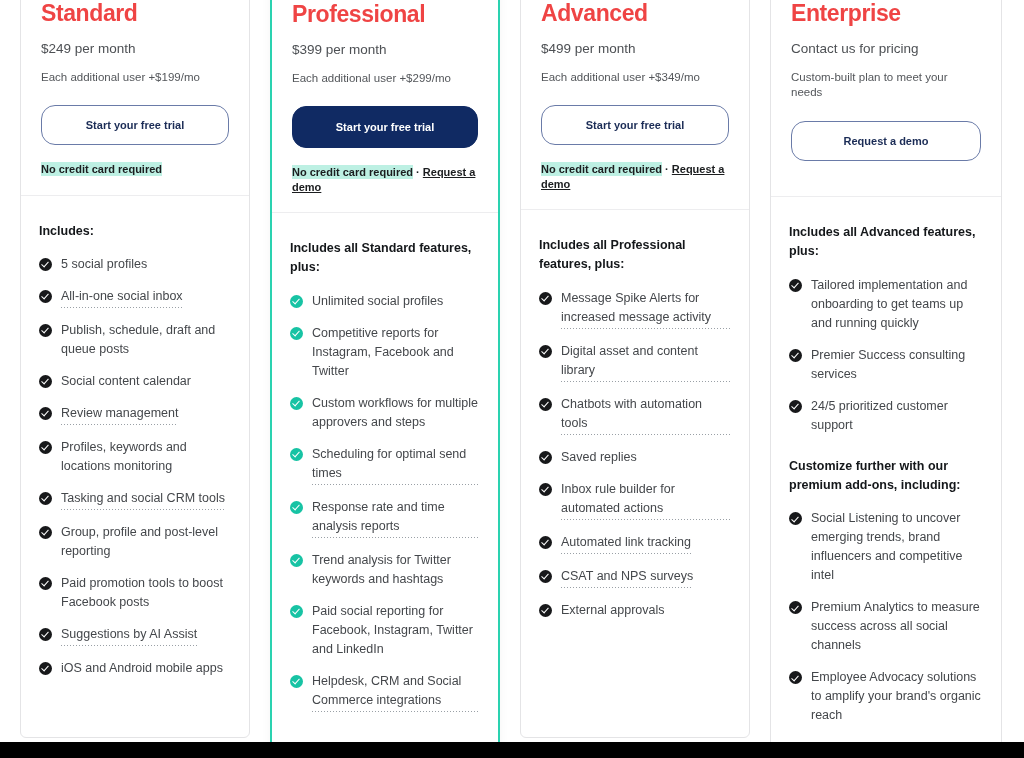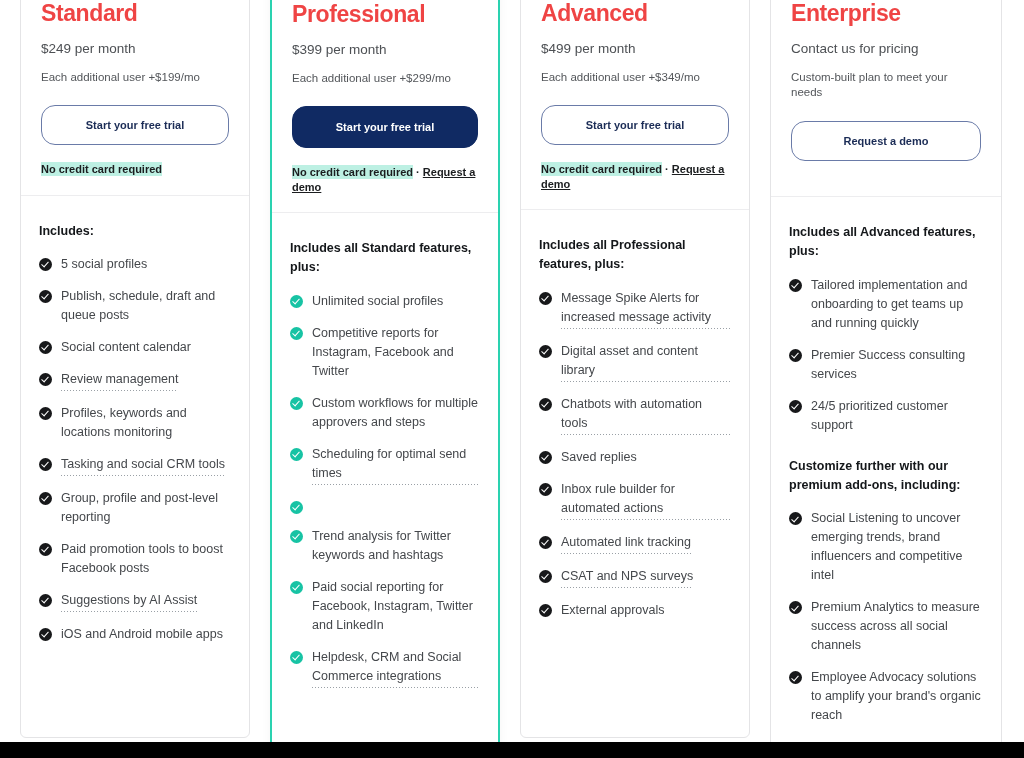--- a/index.html
+++ b/index.html
@@ -206,20 +206,24 @@
       </div>
       <div class="card-body">
         <div class="includes-title">Includes:</div>
         <ul class="feature-list">
           <li class="feature-item">
             <span class="check-icon"></span>
             <span class="feature-text">5 social profiles</span>
           </li>
           <li class="feature-item">
             <span class="check-icon"></span>
+            <span class="feature-text dotted">All-in-one social inbox</span>
+          </li>
+          <li class="feature-item">
+            <span class="check-icon"></span>
             <span class="feature-text">Publish, schedule, draft and queue posts</span>
           </li>
           <li class="feature-item">
             <span class="check-icon"></span>
             <span class="feature-text">Social content calendar</span>
           </li>
           <li class="feature-item">
             <span class="check-icon"></span>
             <span class="feature-text dotted">Review management</span>
           </li>
@@ -272,20 +276,21 @@
           <li class="feature-item">
             <span class="check-icon"></span>
             <span class="feature-text">Custom workflows for multiple approvers and steps</span>
           </li>
           <li class="feature-item">
             <span class="check-icon"></span>
             <span class="feature-text dotted">Scheduling for optimal send times</span>
           </li>
           <li class="feature-item">
             <span class="check-icon"></span>
+            <span class="feature-text dotted">Response rate and time analysis reports</span>
           </li>
           <li class="feature-item">
             <span class="check-icon"></span>
             <span class="feature-text">Trend analysis for Twitter keywords and hashtags</span>
           </li>
           <li class="feature-item">
             <span class="check-icon"></span>
             <span class="feature-text">Paid social reporting for Facebook, Instagram, Twitter and LinkedIn</span>
           </li>
           <li class="feature-item">

